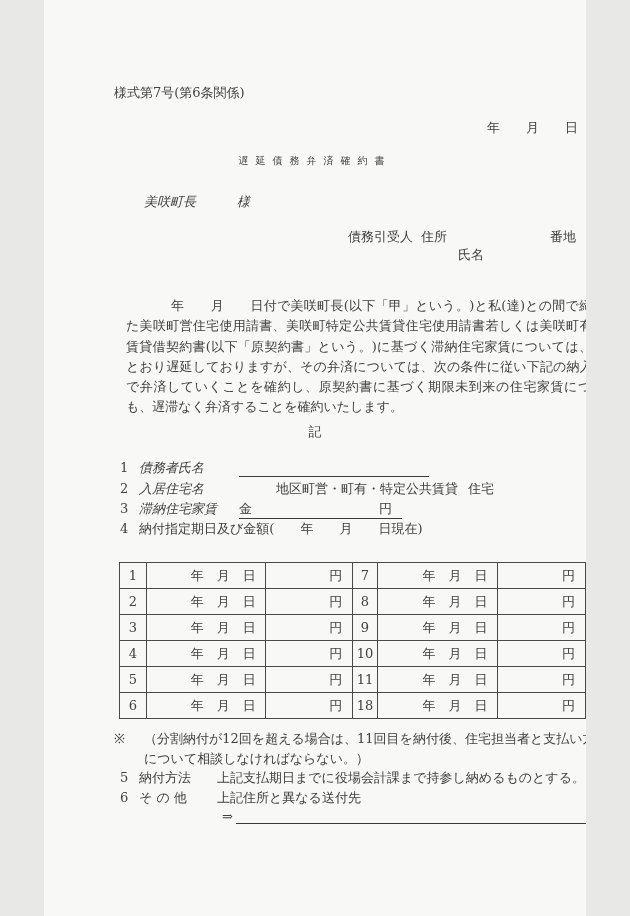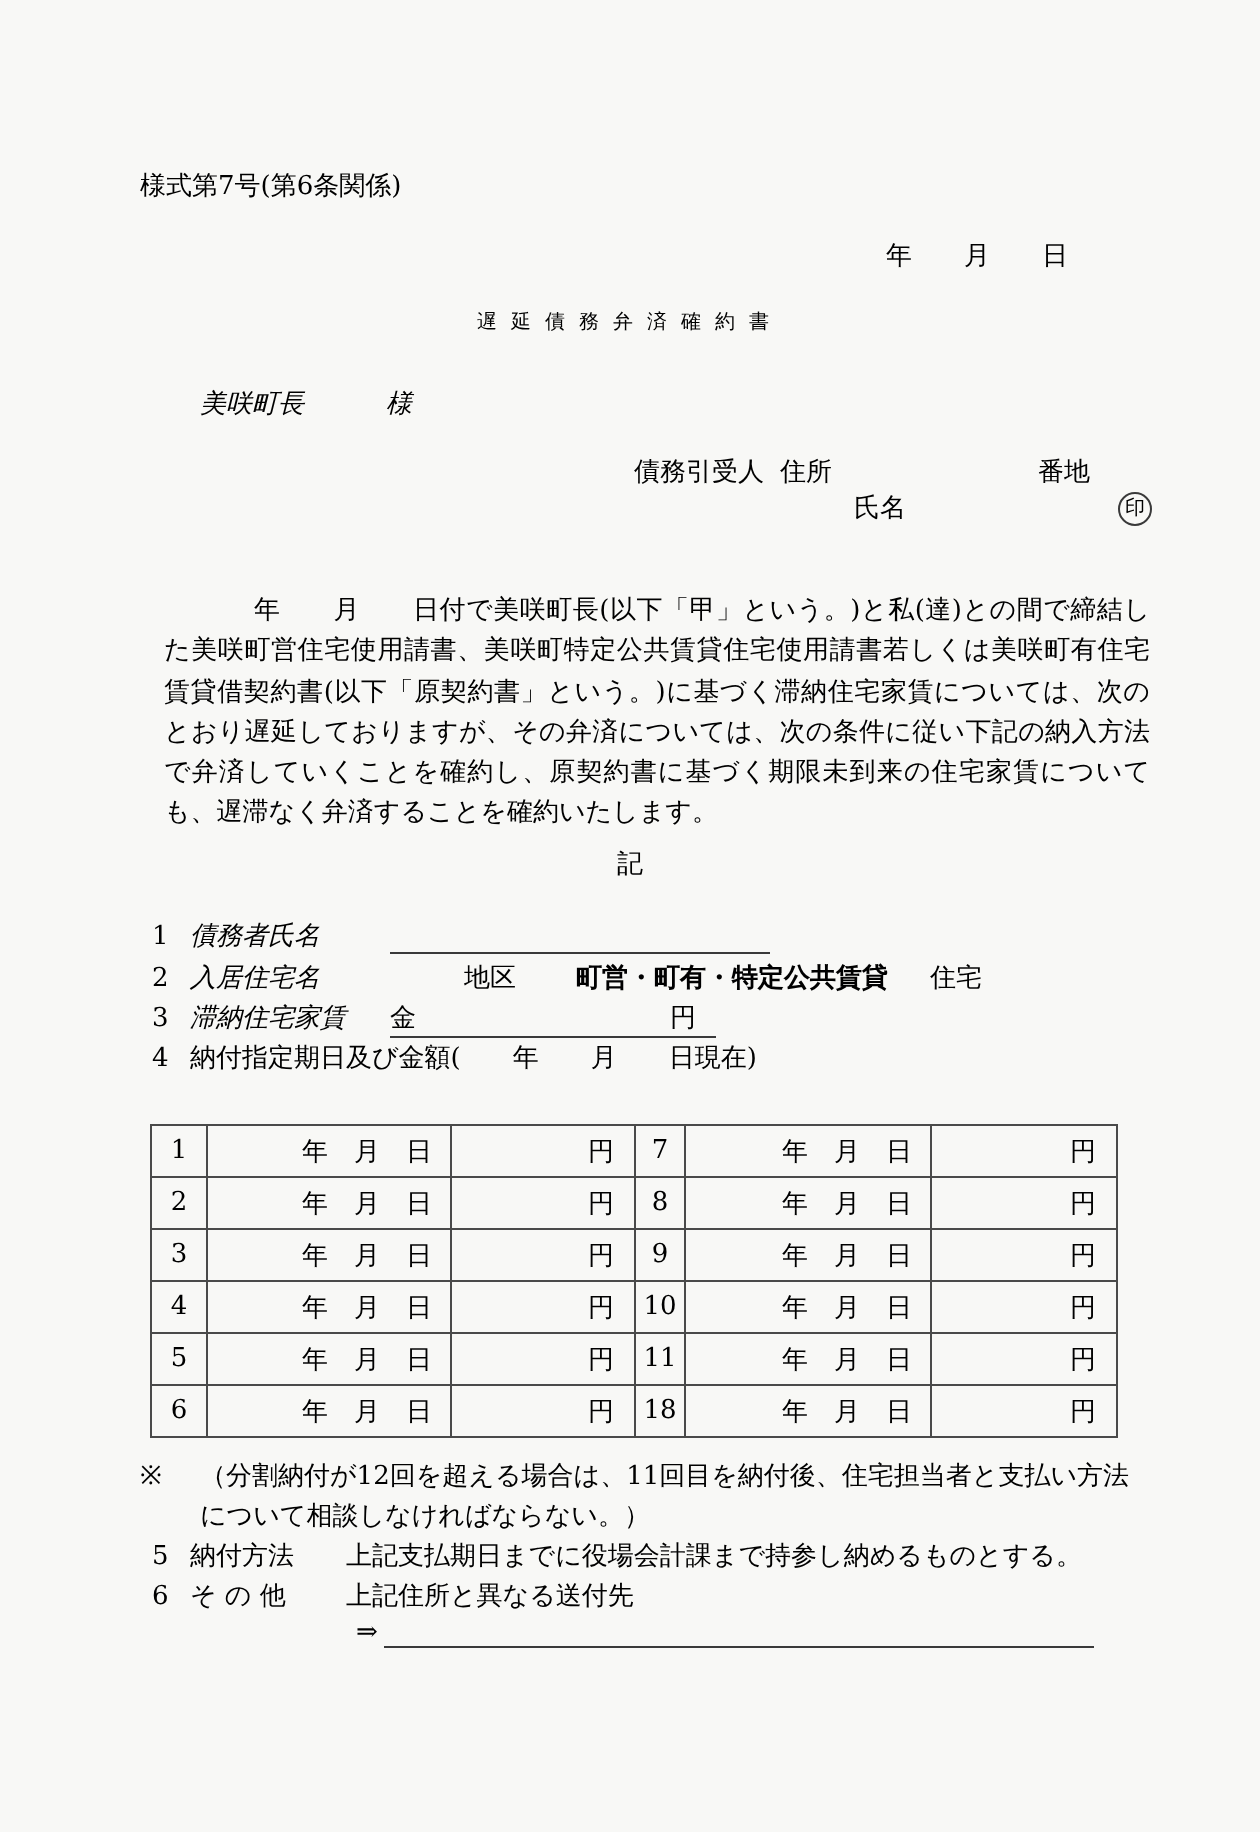--- a/index.html
+++ b/index.html
@@ -1,54 +1,54 @@
 <!DOCTYPE html>
 <html><head>
 <meta charset="utf-8">
 <style>
   html,body{margin:0;padding:0;background:#e8e8e6;}
   .page{
     position:relative;
-    width:630px;height:916px;
+    width:542px;height:916px;
     margin:0 auto;
     background:#f8f8f6;
     font-family:"DejaVu Serif","Liberation Serif",serif;
     font-size:13px;
-    color:#000000;
+    color:#404040;
     overflow:hidden;
   }
   .abs{position:absolute;}
   .form-no{left:70px;top:84px;}
   .date-line{left:443px;top:119px;}
   .doc-title{left:0;top:154px;width:100%;text-align:center;letter-spacing:7px;font-size:10px;}
   .addressee{left:100px;top:193px;font-style:italic;}
   .addressee .honorific{margin-left:41px;}
-  .obligor{left:317px;top:228px;line-height:18px;}
+  .obligor{left:304px;top:228px;line-height:18px;}
   .ob-row{white-space:nowrap;}
   .ob-addr{margin-left:8px;}
   .ob-banchi{margin-left:103px;}
   .ob-row2{margin-left:110px;}
   .seal{
     display:inline-block;width:15px;height:15px;margin-left:106px;
     border:1px solid #3a3a3a;border-radius:50%;
     font-size:10px;line-height:15px;text-align:center;vertical-align:middle;
   }
   .body-par{
     left:70px;top:284px;width:493px;margin:12px;
     line-height:20.3px;text-align:justify;text-indent:45px;
   }
   .ki{left:0;top:423px;width:100%;text-align:center;}
   .item{left:70px;display:flex;align-items:baseline;white-space:nowrap;}
   .item .no{width:25px;padding-left:6px;box-sizing:border-box;flex:0 0 auto;}
   .item .label{width:100px;flex:0 0 auto;font-style:italic;}
   .i1{top:459px;}.i2{top:480px;}.i3{top:500px;}.i4{top:520px;}
   .blank-name{width:190px;border-bottom:1px solid #3a3a3a;align-self:stretch;}
   .district{margin-left:37px;}
-  .types{margin-left:30px;font-weight:bold;}
-  .suffix{margin-left:21px;}
+  .types{}
+  .suffix{margin-left:10px;}
   .blank-money{
     display:inline-flex;justify-content:space-between;
     width:163px;padding-right:10px;box-sizing:border-box;
     border-bottom:1px solid #3a3a3a;
   }
   .pay-table{
     left:75px;top:562px;
     border-collapse:collapse;table-layout:fixed;
   }
   .pay-table td{

